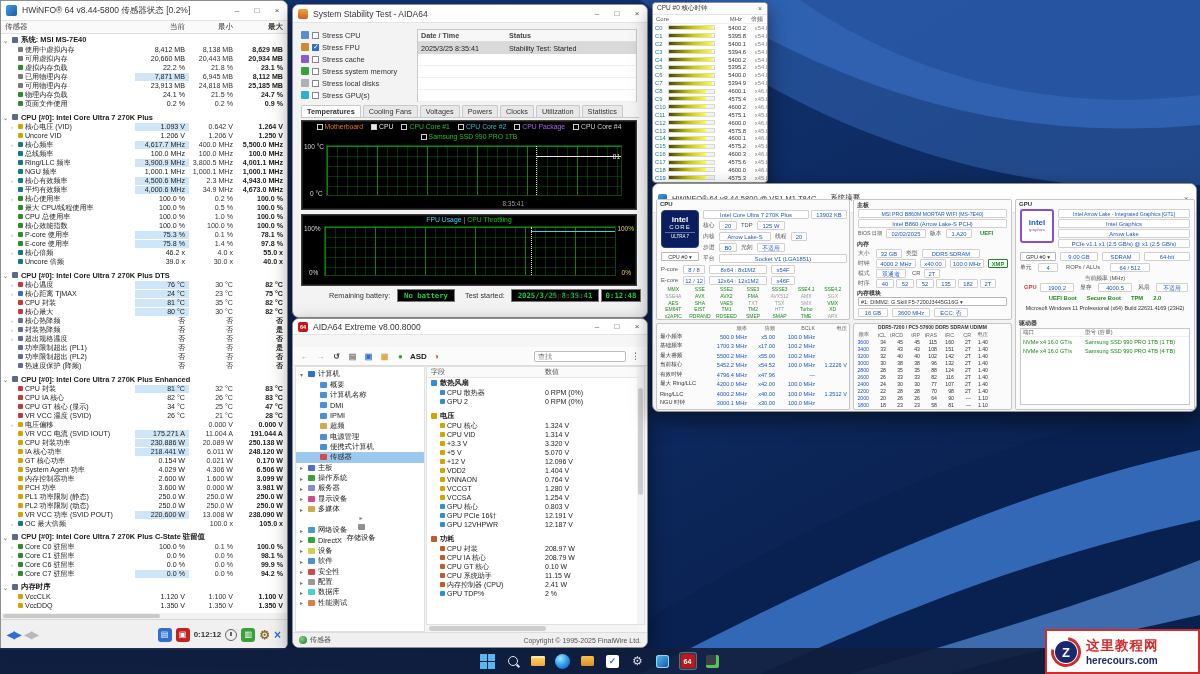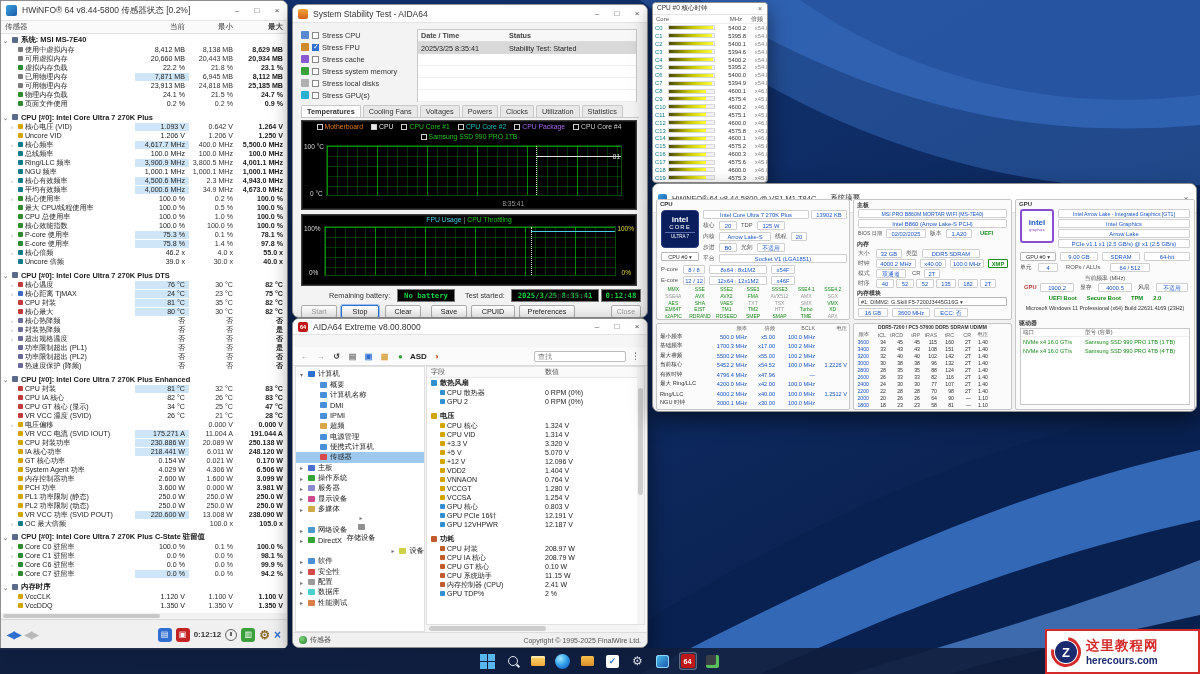--- a/index.html
+++ b/index.html
@@ -1035,29 +1035,20 @@
       </div>
     </div>
     <div id="sst-footer">
       <span class="abs" style="left:36px;top:2px">Remaining battery:</span>
       <span class="gb" style="left:104px;width:58px">No battery</span>
       <span class="abs" style="left:172px;top:2px">Test started:</span>
       <span class="gb" style="left:218px;width:88px">2025/3/25 8:35:41</span>
       <span class="abs" style="left:254px;top:2px;left:254px">Elapsed time:</span>
       <span class="gb" style="left:308px;width:40px">0:12:48</span>
     </div>
-    <div id="sst-btns">
-      <span class="btn dis" style="left:8px;width:36px">Start</span>
-      <span class="btn def" style="left:48px;width:38px">Stop</span>
-      <span class="btn" style="left:92px;width:36px">Clear</span>
-      <span class="btn" style="left:138px;width:36px">Save</span>
-      <span class="btn" style="left:178px;width:44px">CPUID</span>
-      <span class="btn" style="left:226px;width:56px">Preferences</span>
-      <span class="btn dis" style="left:318px;width:30px">Close</span>
-    </div>
   </div>
 
   <div class="win" id="amw">
     <div class="tbar">
       <span class="a64ico"></span>
       <span class="tname">AIDA64 Extreme v8.00.8000</span>
       <span class="wc">
         <span class="wcb">–</span>
         <span class="wcb">□</span>
         <span class="wcb">×</span>
@@ -1183,21 +1174,21 @@
           <span class="tic" style="background: rgb(74, 154, 208);"></span>
           <span>网络设备</span>
         </div>
 
         <div class="ti" style="padding-left: 2px;">
           <span class="te">▸</span>
           <span class="tic" style="background: rgb(54, 163, 54);"></span>
           <span>DirectX</span>
         </div>
 
-        <div class="ti" style="padding-left: 2px; justify-content: flex-end;">
+        <div class="ti" style="padding-left: 2px;">
           <span class="te">▸</span>
           <span class="tic" style="background: rgb(208, 208, 74);"></span>
           <span>设备</span>
         </div>
 
         <div class="ti" style="padding-left: 2px;">
           <span class="te">▸</span>
           <span class="tic" style="background: rgb(74, 144, 217);"></span>
           <span>软件</span>
         </div>

